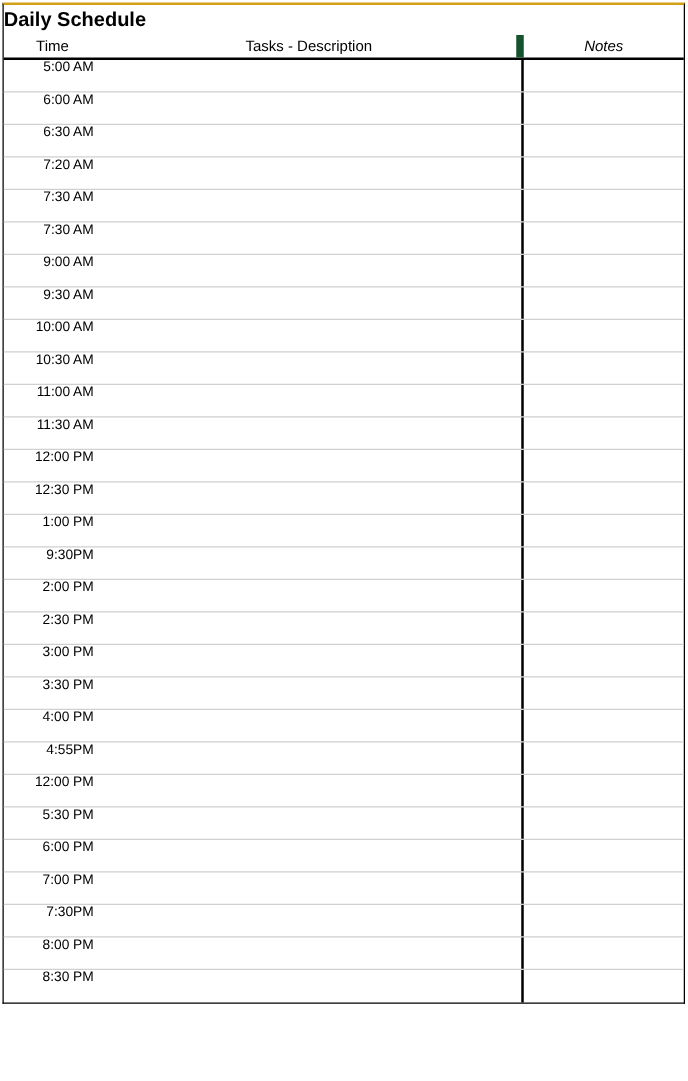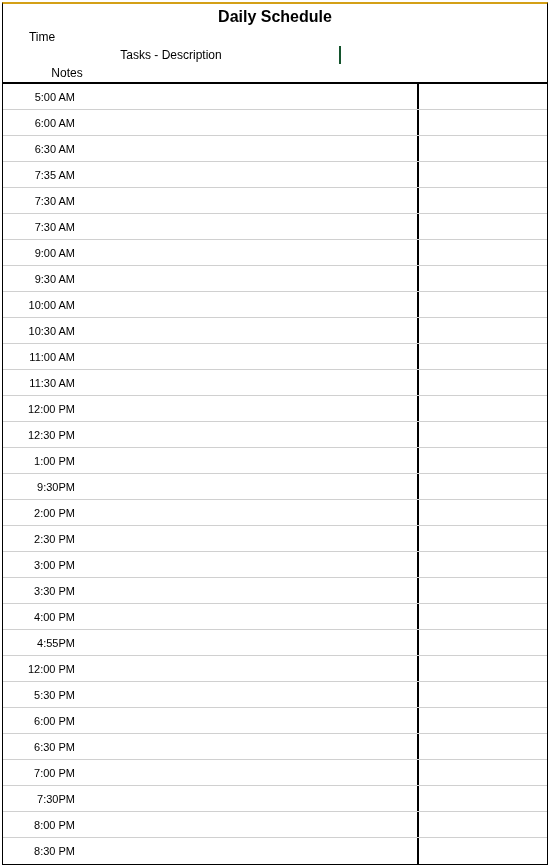--- a/index.html
+++ b/index.html
@@ -8,45 +8,43 @@
       background: #fff;
       width: 550px;
     }
     .schedule {
       width: 546px;
       margin: 2px;
       border: 1px solid #000;
       border-top: 2px solid #d4a017;
     }
     .title {
-      text-align: center;
       font-weight: bold;
       font-size: 16px;
       padding: 4px 0 2px 0;
       font-family: "Comic Sans MS", Arial, sans-serif;
     }
     .header-row {
       display: flex;
       border-bottom: 2px solid #000;
-      flex-direction: column;
     }
     .header-row > div {
       font-size: 12px;
       padding: 2px 4px;
       text-align: center;
     }
     .col-time { width: 78px; }
-    .col-tasks { width: 338px; border-right: 2px solid #14532d; }
-    .col-notes { width: 128px; }
+    .col-tasks { width: 338px; border-right: 6px solid #14532d; }
+    .col-notes { width: 128px; font-style: italic; }
     .rows { }
     .row {
       display: flex;
       border-bottom: 1px solid #d0d0d0;
       height: 26px;
-      align-items: center;
+      align-items: flex-start;
     }
     .row:last-child { border-bottom: none; }
     .row .time {
       width: 78px;
       font-size: 11px;
       text-align: right;
       padding-right: 6px;
     }
     .row .tasks {
       width: 338px;
@@ -78,21 +76,21 @@
         <div class="time">6:00 AM</div>
         <div class="tasks"></div>
         <div class="notes"></div>
       </div>
       <div class="row">
         <div class="time">6:30 AM</div>
         <div class="tasks"></div>
         <div class="notes"></div>
       </div>
       <div class="row">
-        <div class="time">7:35 AM</div>
+        <div class="time">7:20 AM</div>
         <div class="tasks"></div>
         <div class="notes"></div>
       </div>
       <div class="row">
         <div class="time">7:30 AM</div>
         <div class="tasks"></div>
         <div class="notes"></div>
       </div>
       <div class="row">
         <div class="time">7:30 AM</div>
@@ -184,25 +182,20 @@
         <div class="tasks"></div>
         <div class="notes"></div>
       </div>
       <div class="row">
         <div class="time">5:30 PM</div>
         <div class="tasks"></div>
         <div class="notes"></div>
       </div>
       <div class="row">
         <div class="time">6:00 PM</div>
-        <div class="tasks"></div>
-        <div class="notes"></div>
-      </div>
-      <div class="row">
-        <div class="time">6:30 PM</div>
         <div class="tasks"></div>
         <div class="notes"></div>
       </div>
       <div class="row">
         <div class="time">7:00 PM</div>
         <div class="tasks"></div>
         <div class="notes"></div>
       </div>
       <div class="row">
         <div class="time">7:30PM</div>

